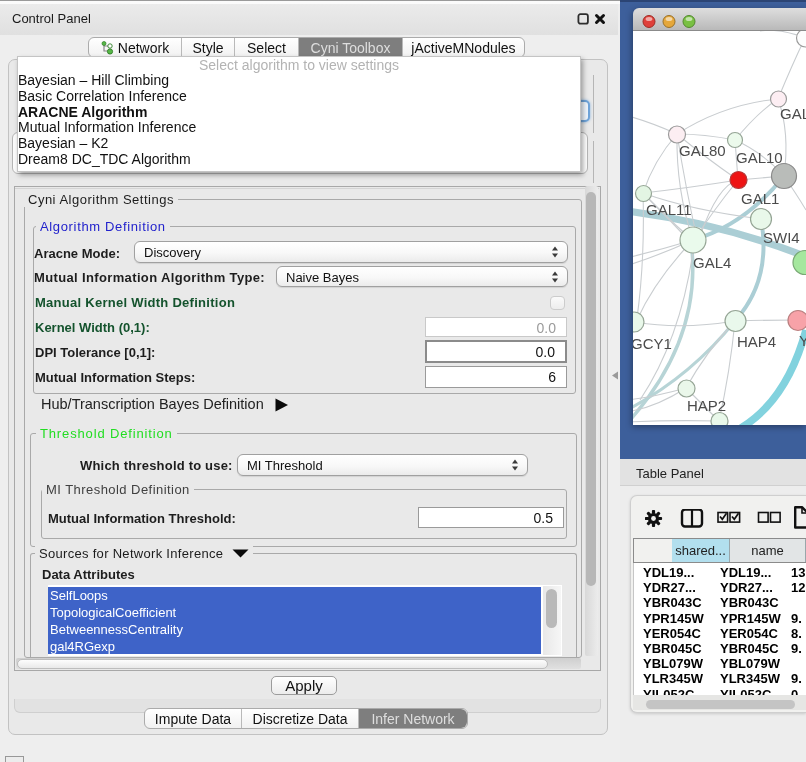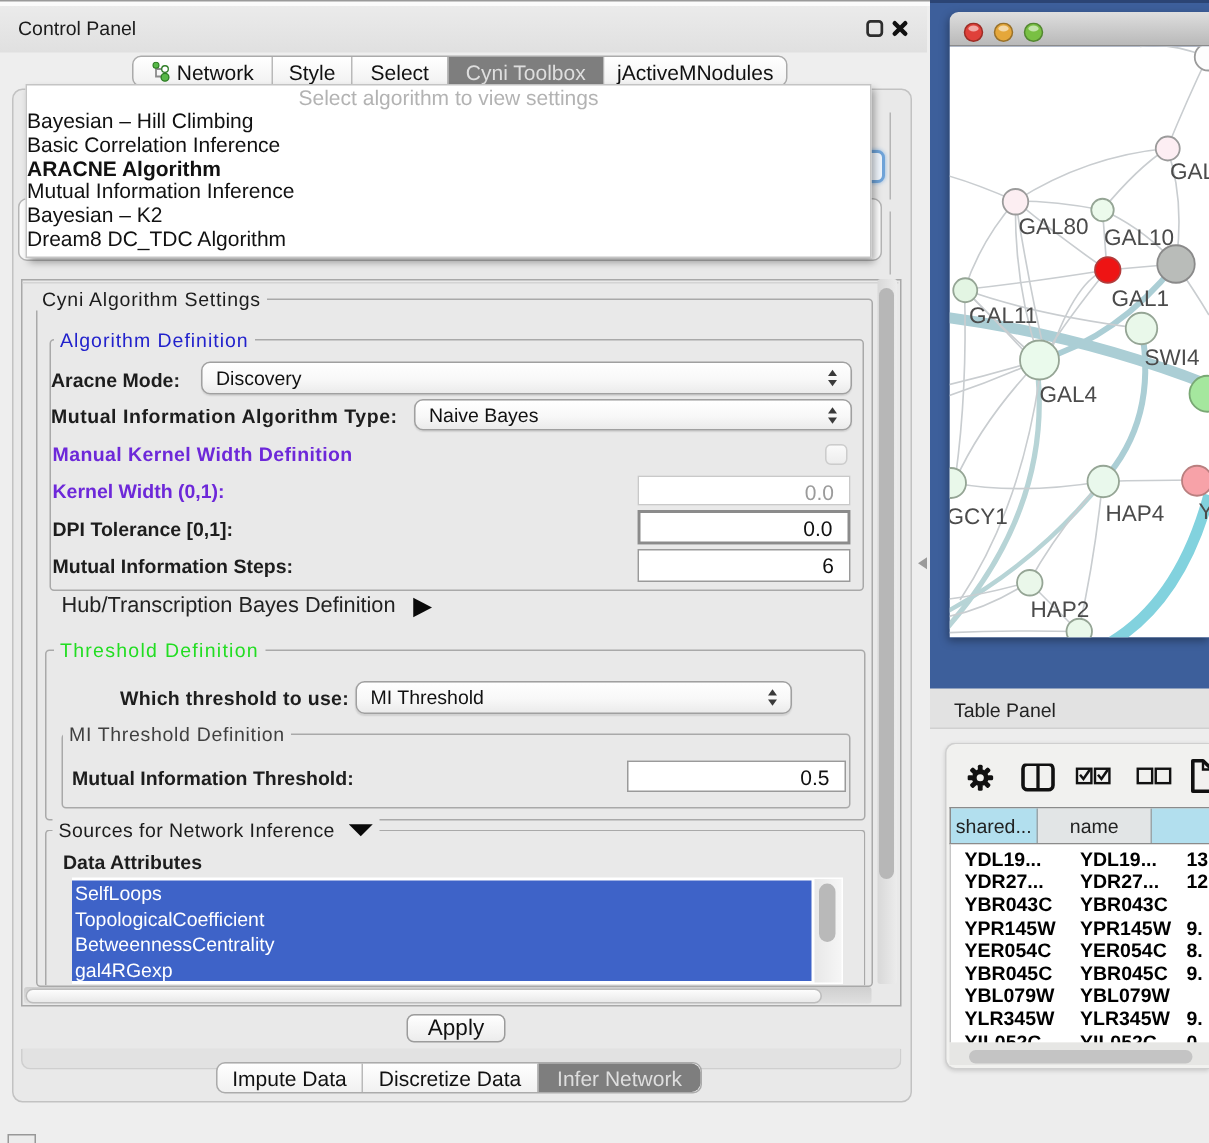--- a/index.html
+++ b/index.html
@@ -1,20 +1,20 @@
 <!DOCTYPE html>
 <html><head>
 <meta charset="utf-8">
 <style>
   html,body{margin:0;padding:0;}
   body{width:806px;height:762px;position:relative;overflow:hidden;
        font-family:"Liberation Sans", sans-serif;background:#eeeeee;}
   .abs{position:absolute;}
   .lbl{font-size:13px;font-weight:bold;color:#1d1d1d;white-space:nowrap;}
-  .dis{color:#6d28d9;}
+  .dis{color:#14532d;}
   .grp{position:absolute;border:1px solid #a9a9a9;border-radius:3px;}
   .gtitle{position:absolute;top:-8px;font-size:13px;background:#e9e9e9;padding:0 4px;white-space:nowrap;}
   .combo{position:absolute;background:linear-gradient(#ffffff 0%,#f8f8f8 55%,#ebebeb 100%);
          border:1px solid #a0a0a0;border-radius:6px;box-shadow:0 1px 1px rgba(0,0,0,0.1);}
   .combo .ct{position:absolute;left:9px;top:50%;transform:translateY(-50%);font-size:13px;color:#111;}
   .carr{position:absolute;right:8px;top:50%;transform:translateY(-50%);width:8px;height:12px;}
   .tf{position:absolute;background:#fff;border:1px solid #a3a3a3;font-size:14px;color:#111;
       text-align:right;padding-right:10px;box-sizing:border-box;line-height:20px;padding-left:10px;}
 </style>
 </head>
@@ -298,21 +298,21 @@
     <rect x="113.5" y="3.5" width="9.6" height="9.6" stroke-width="1.6"></rect>
     <rect x="125.5" y="3.5" width="9.6" height="9.6" stroke-width="1.6"></rect>
   </g>
 </svg>
 <svg class="abs" style="left:794px;top:506px;" width="12" height="23" viewBox="0 0 12 23">
   <path d="M1.2 1.2 L8 1.2 L14 7 L14 21.5 L1.2 21.5 Z" fill="none" stroke="#111" stroke-width="2.4" stroke-linejoin="round"></path>
   <path d="M8 1.2 L8 7 L14 7" fill="none" stroke="#111" stroke-width="1.6"></path>
 </svg>
 
 <div class="abs" style="left:633px;top:538px;width:173px;height:25px;border-top:1px solid #8b8b8b;border-bottom:1px solid #8b8b8b;border-left:1px solid #8b8b8b;box-sizing:border-box;display:flex;">
-  <div style="width:58px;background:#b2dfee;border-right:1px solid #9aa6aa;box-sizing:border-box;text-align:center;font-size:13px;color:#222;line-height:23px;">shared...</div>
+  <div style="width:58px;background:#b2dfee;border-right:1px solid #9aa6aa;box-sizing:border-box;text-align:center;font-size:13px;color:#222;line-height:23px;margin-left:38px;">shared...</div>
   <div style="width:76px;background:#e2e5e6;border-right:1px solid #9aa6aa;box-sizing:border-box;text-align:center;font-size:13px;color:#222;line-height:23px;">name</div>
   <div style="flex:1;background:#b2dfee;"></div>
 </div>
 <div class="abs" style="left:633px;top:563px;width:173px;height:132px;background:#ffffff;border-left:1px solid #c6c6c6;box-sizing:border-box;overflow:hidden;font-weight:bold;">
   <div style="position:absolute;left:9px;top:2px;font-size:13px;color:#000;line-height:15.2px;white-space:nowrap;">YDL19...<br>YDR27...<br>YBR043C<br>YPR145W<br>YER054C<br>YBR045C<br>YBL079W<br>YLR345W<br>YIL052C</div>
   <div style="position:absolute;left:86px;top:2px;font-size:13px;color:#000;line-height:15.2px;white-space:nowrap;">YDL19...<br>YDR27...<br>YBR043C<br>YPR145W<br>YER054C<br>YBR045C<br>YBL079W<br>YLR345W<br>YIL052C</div>
   <div style="position:absolute;left:157px;top:2px;font-size:13px;color:#000;line-height:15.2px;white-space:nowrap;">13<br>12<br>&nbsp;<br>9.<br>8.<br>9.<br>&nbsp;<br>9.<br>0.</div>
 </div>
 
 <div class="abs" style="left:633px;top:695px;width:173px;height:15px;background:#e6e6e4;"></div>

